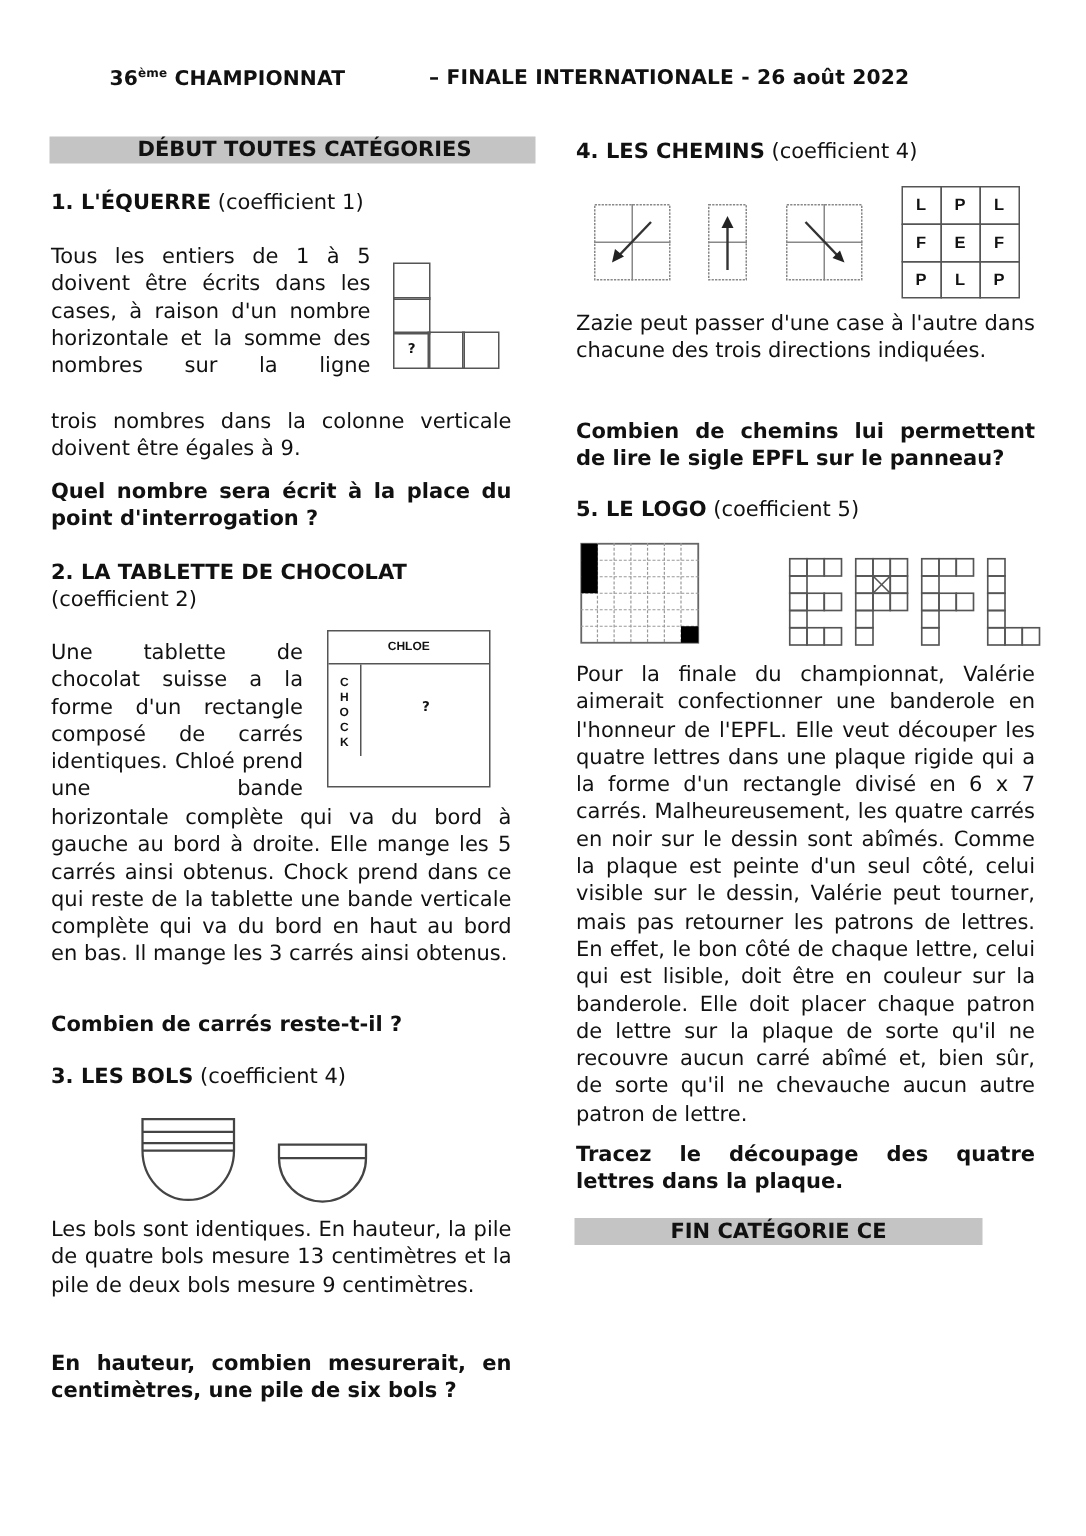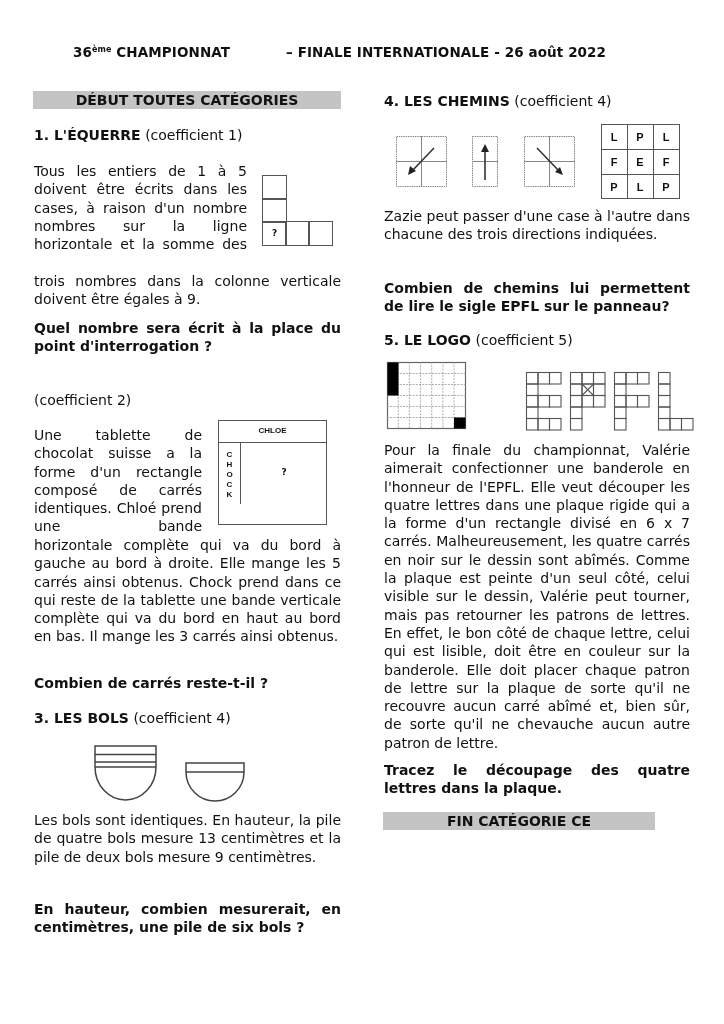--- a/index.html
+++ b/index.html
@@ -22,47 +22,47 @@
 </style>
 </head>
 <body>
 
 <div class="abs header" style="left:73px;">
   <span>36</span><sup>ème</sup>
   <span>CHAMPIONNAT</span>
 </div>
 <div class="abs header" style="left:286px;">– FINALE INTERNATIONALE - 26 août 2022</div>
 
-<div class="abs banner" style="left:33px; top:91px; width:308px;">DÉBUT TOUTES CATÉGORIES</div>
+<div class="abs banner" style="left:33px; top:91px; width:308px;padding-left:16px;">DÉBUT TOUTES CATÉGORIES</div>
 
 <div class="abs ptitle" style="left:34px; top:126px;">
   <b>1. L'ÉQUERRE</b>
   <span>(coefficient 1)</span>
 </div>
 <div class="abs" style="left:34px; top:162px; width:213px;">
   <div class="txt" style="text-align-last:justify;">Tous les entiers de 1 à 5</div>
   <div class="txt" style="text-align-last:justify;">doivent être écrits dans les</div>
   <div class="txt" style="text-align-last:justify;">cases, à raison d'un nombre</div>
+  <div class="txt" style="text-align-last:justify;">horizontale et la somme des</div>
   <div class="txt" style="text-align-last:justify;">nombres sur la ligne</div>
-  <div class="txt" style="text-align-last:justify;">horizontale et la somme des</div>
 </div>
 <div class="abs txt last" style="left:34px; top:272px; width:307px;">trois nombres dans la colonne verticale doivent être égales à 9.</div>
 
 <div class="abs" style="left:262px; top:175px; width:72px; height:72px;">
   <div class="cell" style="left:0; top:0; width:25px; height:25px;"></div>
   <div class="cell" style="left:0; top:23px; width:25px; height:25px;"></div>
   <div class="cell" style="left:0; top:46px; width:25px; height:25px; font-size:9px; font-weight:bold; text-align:center; line-height:23px;"><span>?</span></div>
   <div class="cell" style="left:23px; top:46px; width:25px; height:25px;"></div>
   <div class="cell" style="left:46px; top:46px; width:25px; height:25px;"></div>
 </div>
 
 <div class="abs q" style="left:34px; top:319px; width:307px;">Quel nombre sera écrit à la place du point d'interrogation ?</div>
 
 <div class="abs ptitle" style="left:34px; top:373px; width:307px;">
-  <br>
+  <b>2. LA TABLETTE DE CHOCOLAT</b><br>
   <span>(coefficient 2)</span>
 </div>
 <div class="abs txt" style="left:34px; top:426px; width:168px; text-align-last:justify;">Une tablette de chocolat suisse a la forme d'un rectangle composé de carrés identiques. Chloé prend une bande</div>
 <div class="abs txt last" style="left:34px; top:536px; width:307px;">horizontale complète qui va du bord à gauche au bord à droite. Elle mange les 5 carrés ainsi obtenus. Chock prend dans ce qui reste de la tablette une bande verticale complète qui va du bord en haut au bord en bas. Il mange les 3 carrés ainsi obtenus.</div>
 
 <div class="abs" style="left:218px; top:420px; width:109px; height:105px; border:1.3px solid #555; box-sizing:border-box;">
   <div class="abs" style="left:0; top:0; width:100%; height:21px; border-bottom:1.3px solid #555; text-align:center; line-height:20px; font-size:8px; font-weight:bold; font-family:'Liberation Sans', sans-serif;">
     <span>CHLOE</span>
   </div>
   <div class="abs" style="left:0; top:22px; width:22px; height:61px; border-right:1.3px solid #555; text-align:center; font-size:8px; font-weight:bold; line-height:10px; padding-top:7px; box-sizing:border-box; font-family:'Liberation Sans', sans-serif;">

